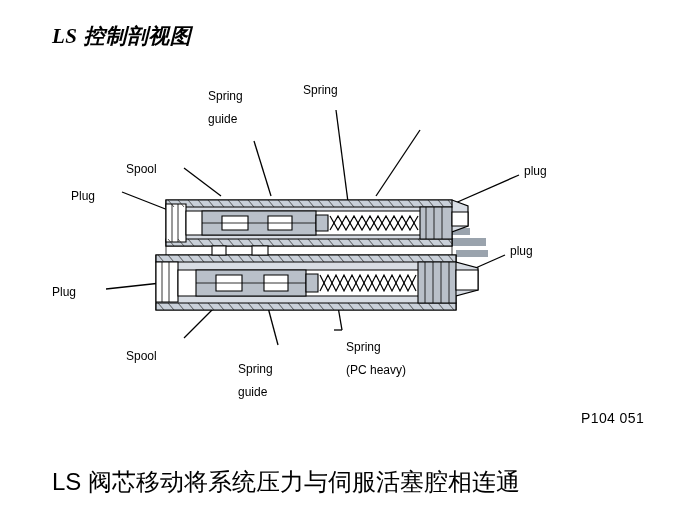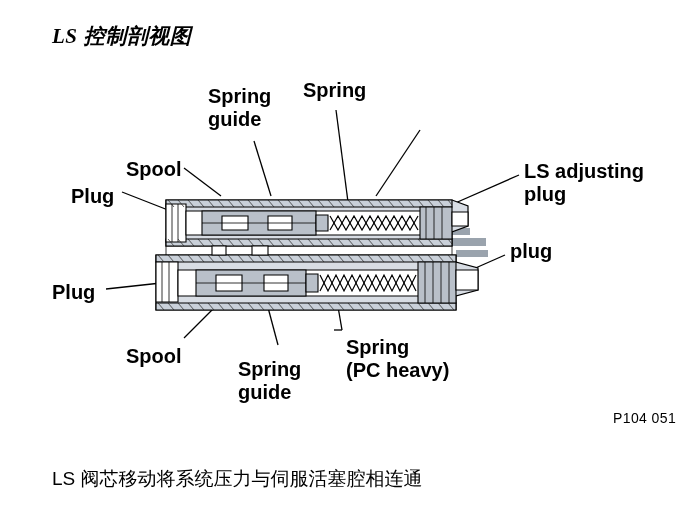--- a/index.html
+++ b/index.html
@@ -33,38 +33,36 @@
   }
   .title .ls {
     font-family: "Liberation Serif", serif;
     font-style: italic;
     font-weight: bold;
   }
   .caption {
     position: absolute;
     left: 36px;
     top: 466px;
-    font-size: 19px;
+    font-size: 24px;
     white-space: nowrap;
   }
   .figref {
     position: absolute;
     left: 565px;
     top: 410px;
     font-size: 14px;
     letter-spacing: 0.4px;
     white-space: nowrap;
-    margin-left: 32px;
   }
   .lbl {
     position: absolute;
-    font-size: 20px;
+    font-size: 12px;
     line-height: 23px;
     white-space: nowrap;
-    font-weight: bold;
   }
   #svg-layer {
     position: absolute;
     left: 0; top: 0;
     width: 686px;
     height: 519px;
   }
   .lead { stroke: #000; stroke-width: 1.3; fill: none; }
   .body-fill { fill: #d8dde4; stroke: #000; stroke-width: 1.2; }
   .body-fill2 { fill: #c9d0d9; stroke: #000; stroke-width: 1.2; }
@@ -183,21 +181,20 @@
   <div class="lbl" style="left:287px; top:79px;">
     <div>Spring</div>
   </div>
 
 
   <div class="lbl" style="left:110px; top:158px;">
     <div>Spool</div>
   </div>
 
   <div class="lbl" style="left:508px; top:160px;">
-    <div>LS adjusting</div>
     <div>plug</div>
   </div>
 
   <div class="lbl" style="left:55px; top:185px;">
     <div>Plug</div>
   </div>
 
   <div class="lbl" style="left:494px; top:240px;">
     <div>plug</div>
   </div>

